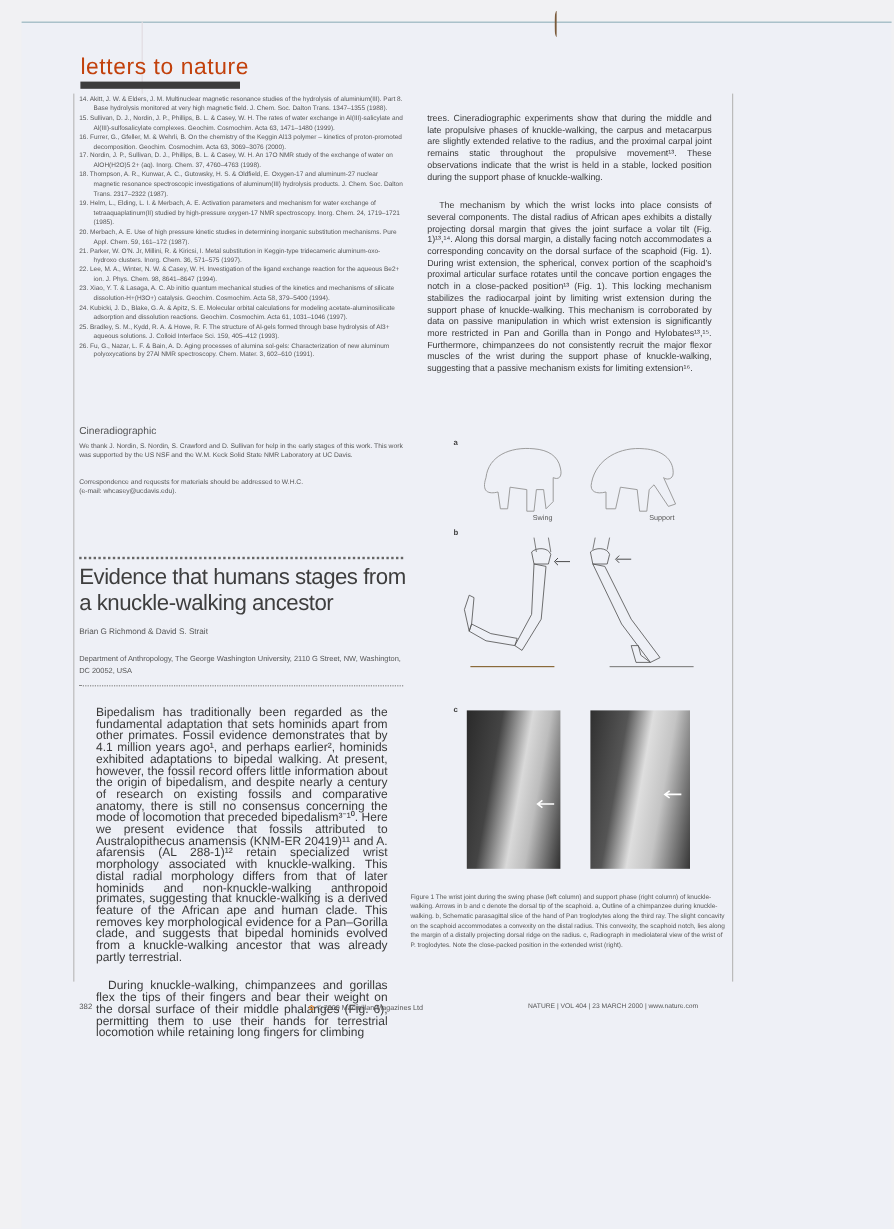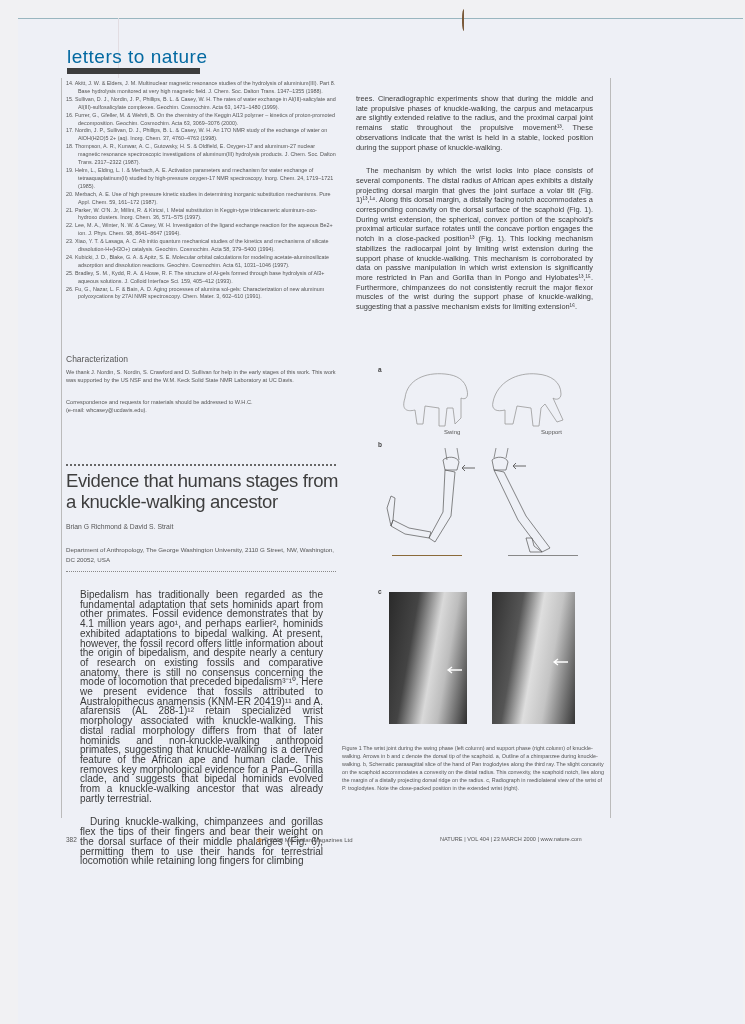--- a/index.html
+++ b/index.html
@@ -1,21 +1,21 @@
 <!DOCTYPE html>
 <html><head>
 <meta charset="utf-8">
 <style>
   html,body{margin:0;padding:0;}
   body{width:745px;height:1024px;background:#f1f1f3;position:relative;overflow:hidden;font-family:"Liberation Sans",sans-serif;color:#3a3a3a;}
   .page{position:absolute;left:18px;top:18px;width:725px;height:1006px;background:#eef0f6;border-top:1px solid #9ab6bf;}
   .fold{position:absolute;left:118px;top:18px;width:1px;height:60px;background:#e2dde2;}
   .pen{position:absolute;left:462px;top:9px;width:3px;height:22px;border-left:2px solid #7a5a3a;border-radius:40% 0 0 40%;}
   .header{position:absolute;left:67px;top:46px;}
-  .header-title{font-size:19px;letter-spacing:0.5px;color:#0369a1;font-weight:normal;}
+  .header-title{font-size:19px;letter-spacing:0.5px;color:#c2410c;font-weight:normal;}
   .header-bar{position:absolute;left:67px;top:68px;width:133px;height:6px;background:#3d3d3d;}
   .leftrule{position:absolute;left:61px;top:78px;width:1px;height:740px;background:#bbb;}
   .rightrule{position:absolute;left:610px;top:78px;width:1px;height:740px;background:#bbb;}
   .refs{position:absolute;left:66px;top:80px;width:270px;font-size:5.4px;line-height:7.9px;color:#555;}
   .ref{padding-left:12px;text-indent:-12px;}
   .ack-h{position:absolute;left:66px;top:354px;font-size:8.5px;color:#555;}
   .ack{position:absolute;left:66px;top:368px;width:270px;font-size:5.6px;line-height:8px;color:#555;}
   .corr{position:absolute;left:66px;top:398px;width:270px;font-size:5.6px;line-height:8px;color:#555;}
   .dots{position:absolute;left:66px;width:270px;height:0;border-top:2px dotted #666;}
   .dots.thin{border-top:1px dotted #888;}
@@ -59,21 +59,21 @@
   <div class="ref">19. Helm, L., Elding, L. I. &amp; Merbach, A. E. Activation parameters and mechanism for water exchange of tetraaquaplatinum(II) studied by high-pressure oxygen-17 NMR spectroscopy. Inorg. Chem. 24, 1719–1721 (1985).</div>
   <div class="ref">20. Merbach, A. E. Use of high pressure kinetic studies in determining inorganic substitution mechanisms. Pure Appl. Chem. 59, 161–172 (1987).</div>
   <div class="ref">21. Parker, W. O'N. Jr, Millini, R. &amp; Kiricsi, I. Metal substitution in Keggin-type tridecameric aluminum-oxo-hydroxo clusters. Inorg. Chem. 36, 571–575 (1997).</div>
   <div class="ref">22. Lee, M. A., Winter, N. W. &amp; Casey, W. H. Investigation of the ligand exchange reaction for the aqueous Be2+ ion. J. Phys. Chem. 98, 8641–8647 (1994).</div>
   <div class="ref">23. Xiao, Y. T. &amp; Lasaga, A. C. Ab initio quantum mechanical studies of the kinetics and mechanisms of silicate dissolution-H+(H3O+) catalysis. Geochim. Cosmochim. Acta 58, 379–5400 (1994).</div>
   <div class="ref">24. Kubicki, J. D., Blake, G. A. &amp; Apitz, S. E. Molecular orbital calculations for modeling acetate-aluminosilicate adsorption and dissolution reactions. Geochim. Cosmochim. Acta 61, 1031–1046 (1997).</div>
   <div class="ref">25. Bradley, S. M., Kydd, R. A. &amp; Howe, R. F. The structure of Al-gels formed through base hydrolysis of Al3+ aqueous solutions. J. Colloid Interface Sci. 159, 405–412 (1993).</div>
   <div class="ref">26. Fu, G., Nazar, L. F. &amp; Bain, A. D. Aging processes of alumina sol-gels: Characterization of new aluminum polyoxycations by 27Al NMR spectroscopy. Chem. Mater. 3, 602–610 (1991).</div>
 </div>
 
-<div class="ack-h">Characterization</div>
+<div class="ack-h">Cineradiographic</div>
 <div class="ack">We thank J. Nordin, S. Nordin, S. Crawford and D. Sullivan for help in the early stages of this work. This work was supported by the US NSF and the W.M. Keck Solid State NMR Laboratory at UC Davis.</div>
 <div class="corr">
   <div>Correspondence and requests for materials should be addressed to W.H.C.</div>
   <div>(e-mail: whcasey@ucdavis.edu).</div>
 </div>
 
 <div class="dots" style="top:464px"></div>
 <div class="title">Evidence that humans stages from a knuckle-walking ancestor</div>
 <div class="authors">Brian G Richmond &amp; David S. Strait</div>
 <div class="affil">Department of Anthropology, The George Washington University, 2110 G Street, NW, Washington, DC 20052, USA</div>

